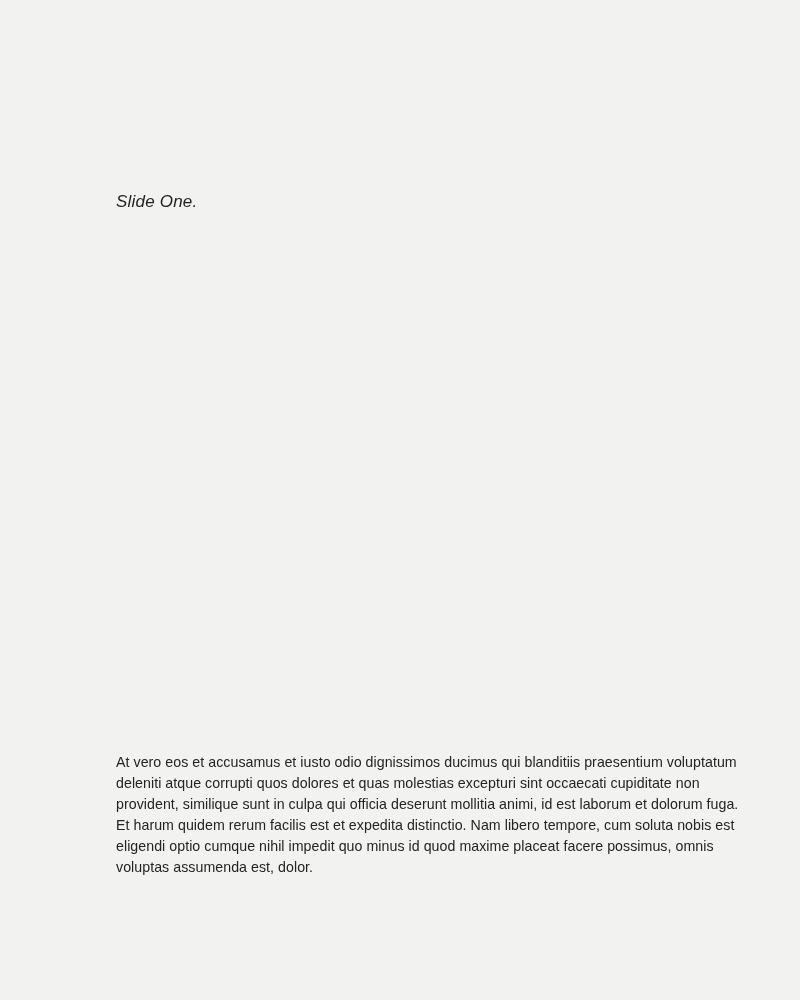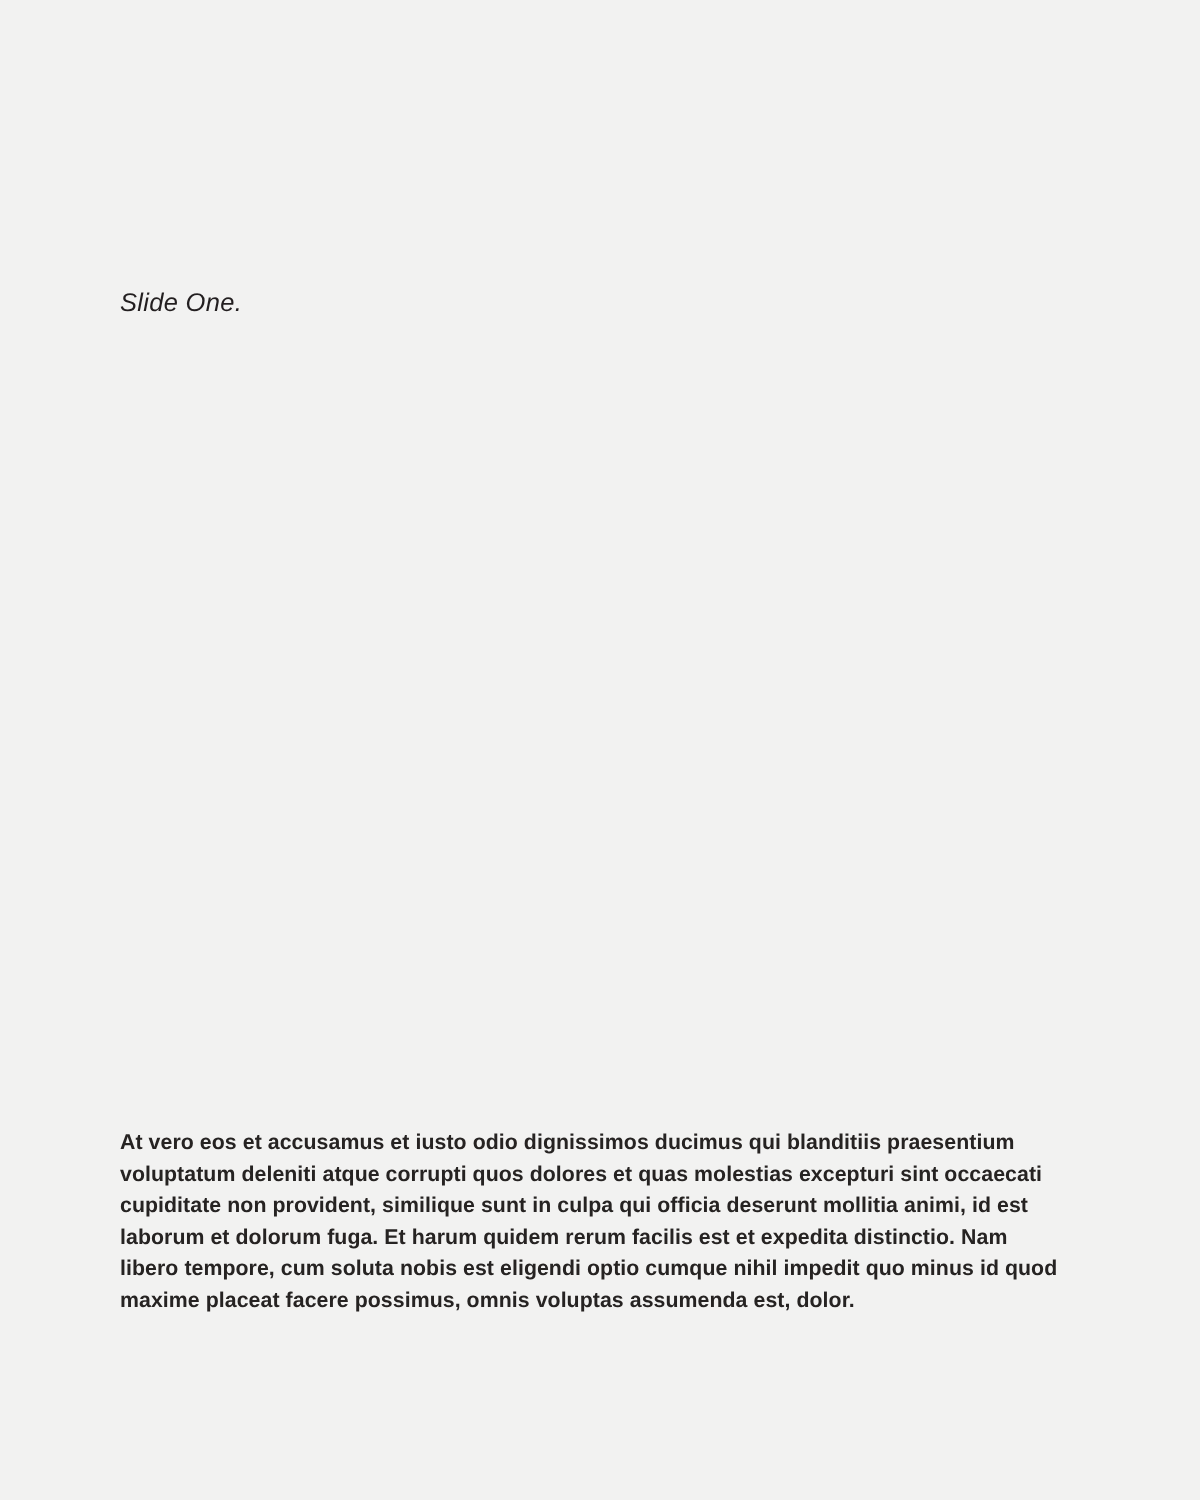--- a/index.html
+++ b/index.html
@@ -12,20 +12,21 @@
     background: #f2f2f1;
     font-family: "Liberation Sans", sans-serif;
     color: #231f20;
     overflow: hidden;
   }
   .slide {
     position: relative;
     width: 716px;
     height: 1000px;
     box-sizing: border-box;
+    margin-left: 36px;
   }
   .eyebrow {
     position: absolute;
     left: 80px;
     top: 192px;
     font-size: 17px;
     font-style: italic;
     font-weight: 400;
     letter-spacing: 0.2px;
     color: #231f20;
@@ -42,21 +43,21 @@
     letter-spacing: -0.6px;
     color: #231f20;
     margin: 0;
   }
   .body-copy {
     position: absolute;
     left: 80px;
     top: 752px;
     width: 632px;
     font-size: 14.2px;
-    font-weight: 700;
+    font-weight: 400;
     line-height: 1.48;
     letter-spacing: 0.05px;
     color: #262322;
     margin: 0;
   }
 </style>
 </head>
 <body>
 
 <div class="slide">

